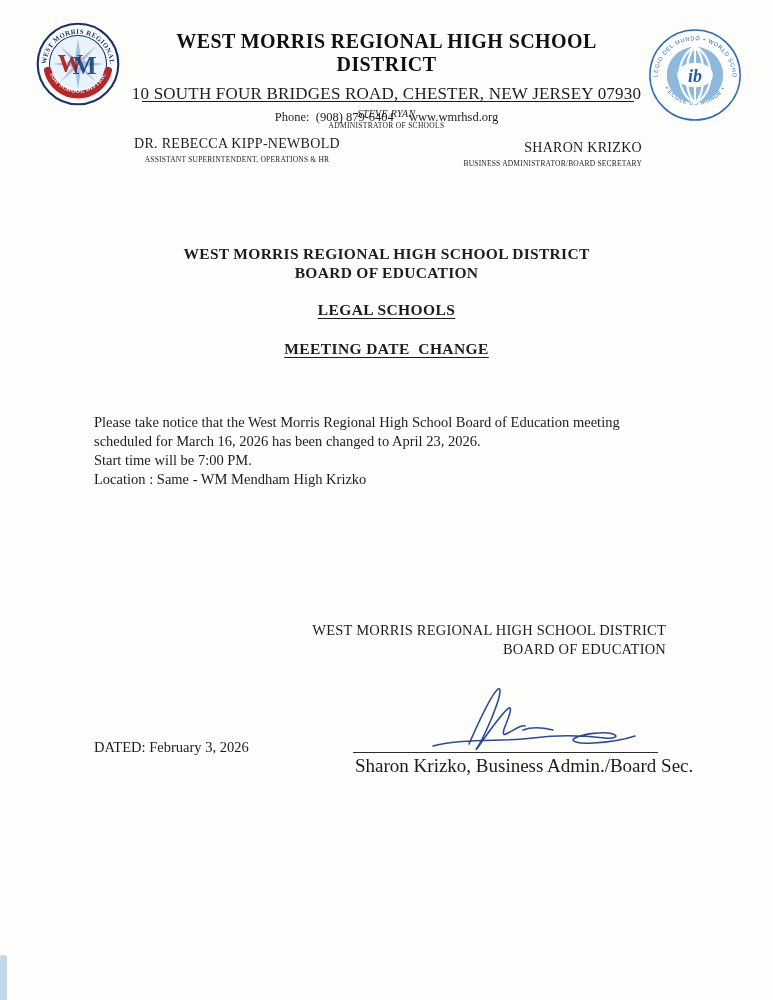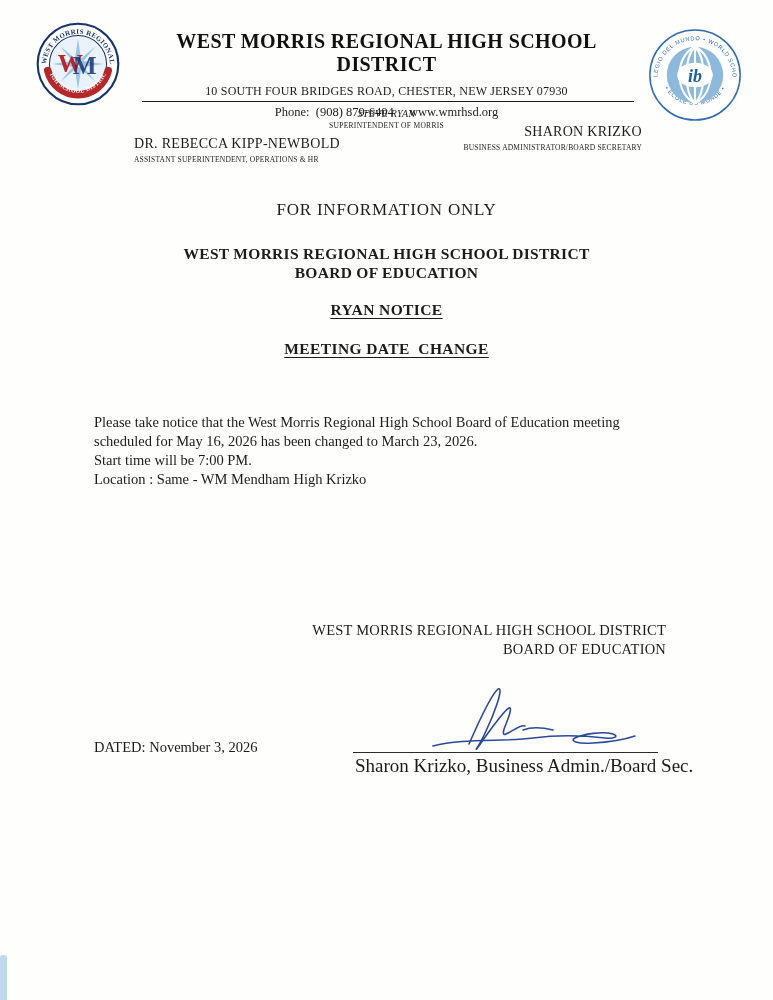--- a/index.html
+++ b/index.html
@@ -13,33 +13,33 @@
     color: #1c1c1c;
     overflow: hidden;
   }
   .pre { white-space: pre-wrap; }
 
   
   .logo-left   { position: absolute; left: 36px;  top: 22px;  width: 84px; height: 84px; }
   .logo-right  { position: absolute; left: 648px; top: 28px;  width: 94px; height: 94px; }
   .header-center { position: absolute; left: 125px; right: 125px; top: 30px; text-align: center; }
   .doc-title   { font-size: 20px; font-weight: bold; letter-spacing: 0.4px; color: #111; }
-  .doc-address { font-size: 12px; margin-top: 8px; letter-spacing: 0.2px; }
+  .doc-address { font-size: 17px; margin-top: 8px; letter-spacing: 0.2px; }
   .doc-phone   { font-size: 12.5px; margin-top: 6px; }
   .doc-phone span { margin: 0 6px; }
   .header-rule { position: absolute; left: 142px; top: 101px; width: 492px; border-top: 1.6px solid #1b1b1b; }
 
   .superintendent-block { position: absolute; left: 0; right: 0; top: 108px; text-align: center; }
   .sup-name  { font-size: 10px; letter-spacing: 0.3px; font-style: italic; }
   .sup-title { font-size: 7.5px; letter-spacing: 0.3px; margin-top: 2px; }
 
   .admin-left  { position: absolute; left: 134px; top: 136px; }
-  .admin-right { position: absolute; right: 131px; top: 124px; text-align: right; }
+  .admin-right { position: absolute; right: 131px; top: 140px; text-align: right; }
   .admin-name  { font-size: 14px; letter-spacing: 0.3px; }
-  .admin-title { font-size: 7.5px; letter-spacing: 0.2px; margin-top: 3px; }
+  .admin-title { font-size: 7.5px; letter-spacing: 0.2px; margin-top: 3px; text-align: center; }
 
   
   .centered { position: absolute; left: 0; right: 0; text-align: center; }
   .info-only      { top: 200px; font-size: 17px; letter-spacing: 0.8px; }
   .org-block      { top: 244px; font-size: 15.5px; font-weight: bold; line-height: 19px; letter-spacing: 0.3px; }
   .legal-notice   { top: 301px; font-size: 15.5px; font-weight: bold; letter-spacing: 0.4px; }
   .meeting-change { top: 340px; font-size: 15.5px; font-weight: bold; letter-spacing: 0.4px; text-align: center; }
   .underlined { text-decoration: underline; text-underline-offset: 3px; }
 
   .notice-paragraph { position: absolute; left: 94px; right: 100px; top: 413px; font-size: 14.5px; line-height: 19px; }
@@ -125,60 +125,59 @@
     <div class="doc-phone">
       <span class="pre">Phone:  (908) 879-6404</span>
       <span>www.wmrhsd.org</span>
     </div>
   </div>
 
   <div class="header-rule"></div>
 
   <div class="superintendent-block">
     <div class="sup-name">STEVE RYAN</div>
-    <div class="sup-title">SUPERINTENDENT OF MORRIS</div>
+    <div class="sup-title">ADMINISTRATOR OF SCHOOLS</div>
   </div>
 
   <div class="admin-left">
     <div class="admin-name">DR. REBECCA KIPP-NEWBOLD</div>
     <div class="admin-title">ASSISTANT SUPERINTENDENT, OPERATIONS &amp; HR</div>
   </div>
 
   <div class="admin-right">
     <div class="admin-name">SHARON KRIZKO</div>
     <div class="admin-title">BUSINESS ADMINISTRATOR/BOARD SECRETARY</div>
   </div>
 
-  <div class="centered info-only">FOR INFORMATION ONLY</div>
 
   <div class="centered org-block">
     <div>WEST MORRIS REGIONAL HIGH SCHOOL DISTRICT</div>
     <div>BOARD OF EDUCATION</div>
   </div>
 
   <div class="centered legal-notice">
-    <span class="underlined">RYAN NOTICE</span>
+    <span class="underlined">LEGAL SCHOOLS</span>
   </div>
 
   <div class="centered meeting-change">
     <span class="underlined pre">MEETING DATE  CHANGE</span>
   </div>
 
   <div class="notice-paragraph">
-    <div>Please take notice that the West Morris Regional High School Board of Education meeting scheduled for May 16, 2026 has been changed to March 23, 2026.</div>
+    <div>Please take notice that the West Morris Regional High School Board of Education meeting scheduled for March 16, 2026 has been changed to April 23, 2026.</div>
     <div>Start time will be 7:00 PM.</div>
     <div>Location : Same - WM Mendham High Krizko</div>
   </div>
 
   <div class="closing-org">
     <div>WEST MORRIS REGIONAL HIGH SCHOOL DISTRICT</div>
     <div>BOARD OF EDUCATION</div>
   </div>
 
-  <div class="dated">DATED: November 3, 2026</div>
+  <div class="dated">DATED: February 3, 2026</div>
 
   <div class="signature-block">
     <svg class="signature-svg" viewBox="0 0 280 68">
       <g fill="none" stroke="#2b4a9b" stroke-width="1.6" stroke-linecap="round">
         <path d="M96,58 C104,40 116,12 124,4 C128,0 128,6 124,18 C118,36 108,56 104,62 C102,65 104,63 110,54 C120,40 132,24 136,22 C139,21 137,28 133,38 C130,45 129,50 133,48 C140,45 148,38 152,40"></path>
         <path d="M60,60 C90,52 130,56 160,52 C190,48 215,50 232,52 C242,53 246,50 240,48 C230,45 210,48 202,52 C196,55 204,58 220,57 C240,56 256,52 262,50"></path>
         <path d="M150,44 C160,40 172,42 180,44"></path>
       </g>
     </svg>
     <div class="sig-line"></div>

